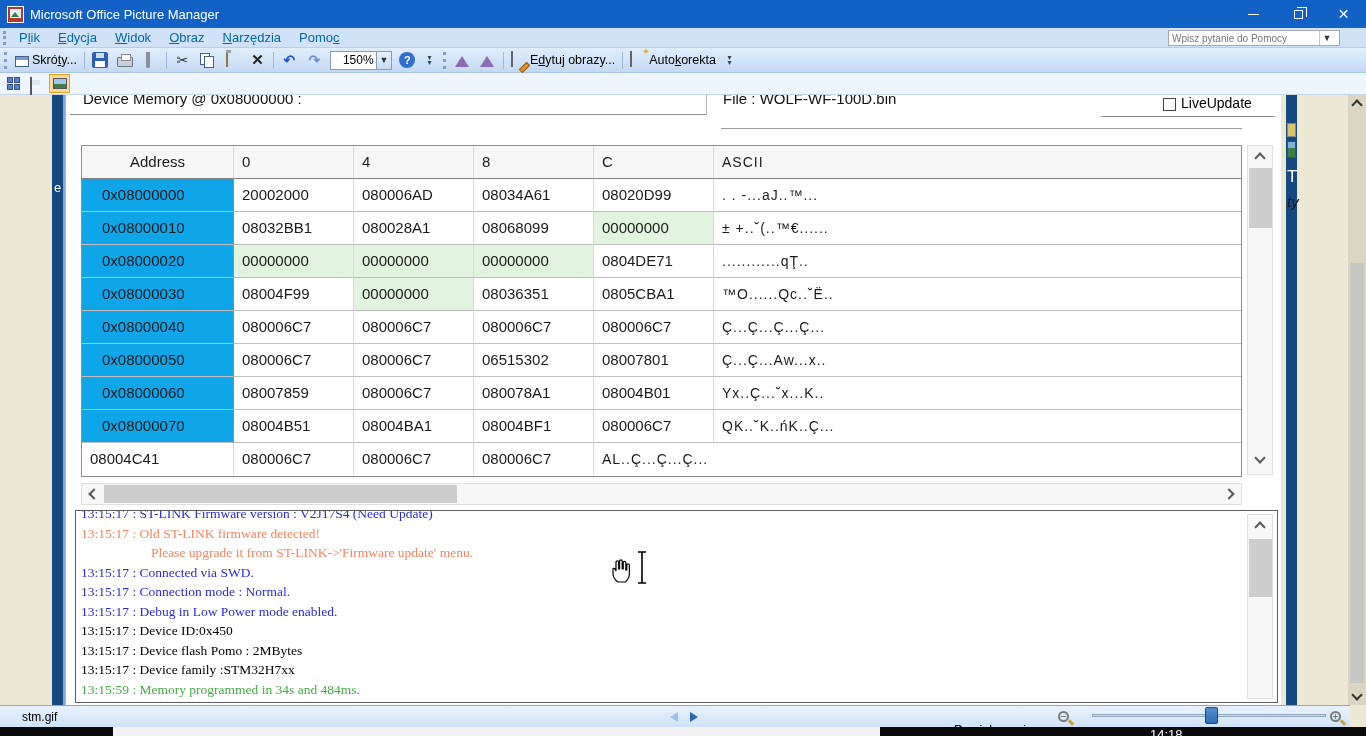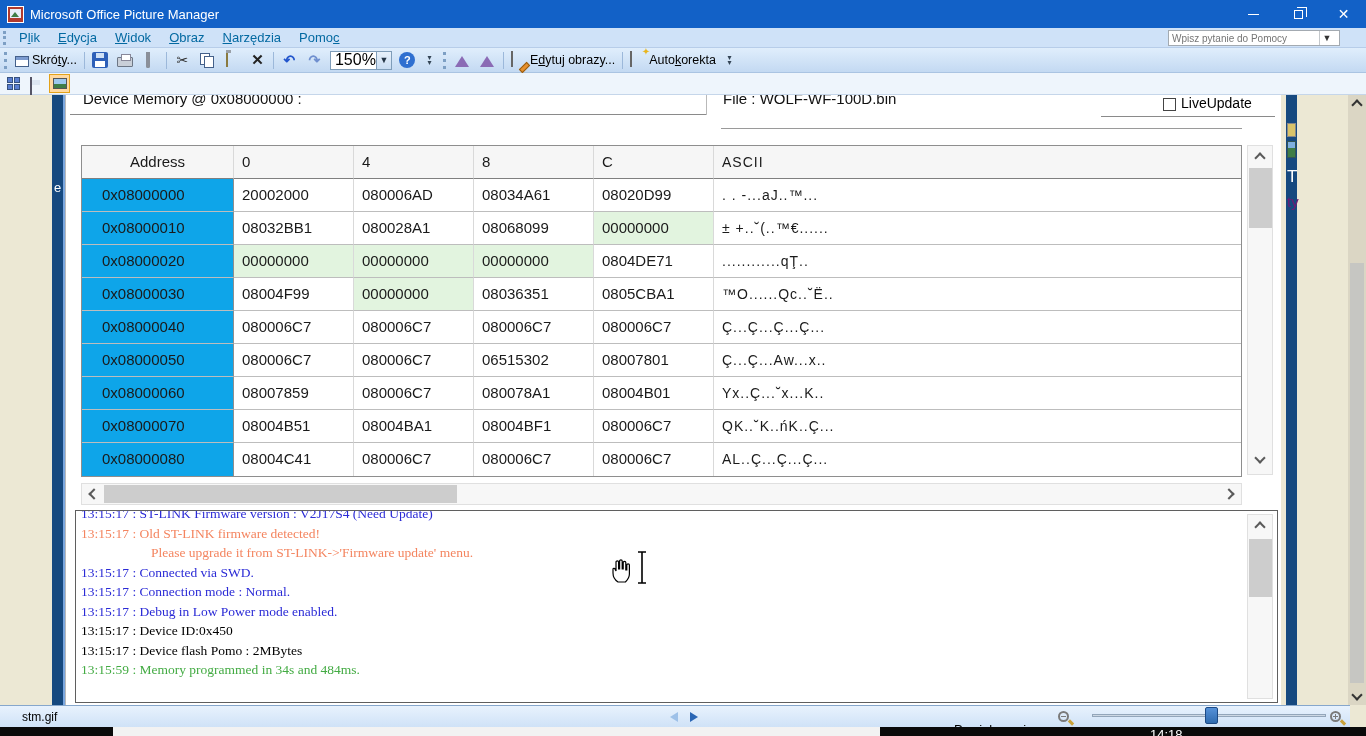--- a/index.html
+++ b/index.html
@@ -37,21 +37,21 @@
 
   
   .toolbar{position:absolute;left:0;top:48px;width:1366px;height:25px;
            background:linear-gradient(180deg,#e0eefc,#c3d9f2);display:flex;align-items:center;
            border-bottom:1px solid #aac4e2;}
   .tgrip{width:3px;height:17px;margin:0 4px 0 4px;border-left:3px dotted #7d9fc4;}
   .tbtn{height:21px;min-width:23px;display:flex;align-items:center;justify-content:center;
         padding:0 3px;margin:0 1px;font-size:12.5px;color:#000;gap:3px;}
   .tsep{width:1px;height:17px;background:#9cb8da;margin:0 3px;}
   .combo{width:62px;height:19px;background:#fff;border:1px solid #7f9db9;display:flex;align-items:center;margin:0 3px;}
-  .combo .val{flex:1;font-size:16px;padding-left:4px;}
+  .combo .val{flex:1;font-size:12px;padding-left:4px;margin-left:8px;}
   .combo .dd{width:15px;height:17px;font-size:9px;display:flex;align-items:center;justify-content:center;
              background:linear-gradient(#e8f1fb,#c8dcf2);border-left:1px solid #7f9db9;color:#234;}
   .chev-more{width:13px;height:21px;display:flex;flex-direction:column;align-items:center;justify-content:center;
              color:#345;font-size:8px;line-height:5px;margin:0 3px;}
   .ico{width:16px;height:16px;display:inline-block;position:relative;}
   .ic-save{background:#2d5fb8;border-radius:2px;}
   .ic-save:before{content:"";position:absolute;left:4px;top:1px;width:8px;height:5px;background:#cfe0f5;}
   .ic-save:after{content:"";position:absolute;left:3px;bottom:1px;width:10px;height:6px;background:#fff;}
   .ic-print{background:#c9cfd8;border:1px solid #6c7685;border-radius:1px;margin-top:3px;height:10px;}
   .ic-print:before{content:"";position:absolute;left:3px;top:-4px;width:8px;height:5px;background:#fff;border:1px solid #889;}
@@ -87,21 +87,21 @@
   .ic-grid i{background:#5a7fd0;border:1px solid #35517f;}
   .ic-film{width:14px;height:12px;background:#8899bb;border:1px solid #556;}
   .ic-film:before{content:"";position:absolute;left:2px;top:2px;width:8px;height:5px;background:#dce6f2;}
   .ic-one{width:14px;height:11px;background:linear-gradient(#9cc8ee 60%,#3f7d46 60%);border:1px solid #555;}
 
   
   .canvas{position:absolute;left:0;top:95px;width:1366px;height:610px;background:#ece8d4;overflow:hidden;}
   .navy{position:absolute;top:0;height:610px;background:#16497f;}
   .edgeline{position:absolute;top:0;height:610px;width:2px;background:#7aa7e0;}
   .side-letter{position:absolute;color:#fff;font-size:13px;}
-  .ty{color:#701a75;}
+  .ty{color:#0f172a;font-style:italic;}
   .mini-ic1{position:absolute;background:#d8c36a;border:1px solid #888;}
   .mini-ic2{position:absolute;background:linear-gradient(#7fb0e0 40%,#3f7d46 40%);border:1px solid #355;}
 
   
   .stm{position:absolute;left:65px;top:0;width:1216px;height:610px;background:#fff;border-left:1px solid #b9b9b9;}
   .stm-tabs{position:absolute;left:0;top:0;width:100%;height:20px;overflow:hidden;font-size:15px;color:#111;}
   .tab1{position:absolute;left:17px;top:-5px;}
   .tab2{position:absolute;left:657px;top:-5px;}
   .tabsep{position:absolute;left:640px;top:0;width:1px;height:20px;background:#b9b9b9;}
   .tabline1{position:absolute;left:4px;top:19px;width:636px;height:1px;background:#8a8a8a;}
@@ -379,21 +379,20 @@
           </div>
           <div class="tr">
             <div class="td addr">0x08000070</div>
             <div class="td">08004B51</div>
             <div class="td">08004BA1</div>
             <div class="td">08004BF1</div>
             <div class="td">080006C7</div>
             <div class="td ascii">QK..˘K..ńK..Ç...</div>
           </div>
           <div class="tr">
-            <div class="td addr">0x08000080</div>
             <div class="td">08004C41</div>
             <div class="td">080006C7</div>
             <div class="td">080006C7</div>
             <div class="td">080006C7</div>
             <div class="td ascii">AL..Ç...Ç...Ç...</div>
           </div>
         </div>
     </div>
 
     <div class="sb" style="left:1181px;top:50px;width:26px;height:330px;">
@@ -411,20 +410,21 @@
     <div class="logbox">
       <div class="log-lines" id="log-lines">
           <div class="log-line blue">13:15:17 : ST-LINK Firmware version : V2J17S4 (Need Update)</div>
           <div class="log-line orange">13:15:17 : Old ST-LINK firmware detected!</div>
           <div class="log-line orange indent">Please upgrade it from ST-LINK-&gt;'Firmware update' menu.</div>
           <div class="log-line blue">13:15:17 : Connected via SWD.</div>
           <div class="log-line blue">13:15:17 : Connection mode : Normal.</div>
           <div class="log-line blue">13:15:17 : Debug in Low Power mode enabled.</div>
           <div class="log-line black">13:15:17 : Device ID:0x450</div>
           <div class="log-line black">13:15:17 : Device flash Pomo : 2MBytes</div>
+          <div class="log-line black">13:15:17 : Device family :STM32H7xx</div>
           <div class="log-line green">13:15:59 : Memory programmed in 34s and 484ms.</div>
         </div>
     </div>
     <div class="sb" style="left:1181px;top:419px;width:26px;height:185px;">
       <i class="chev up" style="left:8px;top:8px;"></i>
       <div class="sb-thumb" style="left:1px;top:24px;width:23px;height:58px;"></div>
     </div>
 
     <svg class="cursor" style="left:543px;top:462px;" width="24" height="27" viewBox="0 0 24 27">
       <path d="M9 25 C6 23 4 19 4 16 L4 12 C4 11 6 11 6 12 L7 14 L7 5 C7 3.4 9.6 3.4 9.6 5 L9.6 12 L10.6 12 L10.6 4 C10.6 2.4 13.2 2.4 13.2 4 L13.2 12 L14.2 12 L14.2 5.5 C14.2 4 16.8 4 16.8 5.5 L16.8 13 L17.8 13 L17.8 8 C17.8 6.5 20.4 6.5 20.4 8 L20.4 17 C20.4 21 18.4 23 16.4 25 Z" fill="#fff" stroke="#000" stroke-width="1.2"></path>

